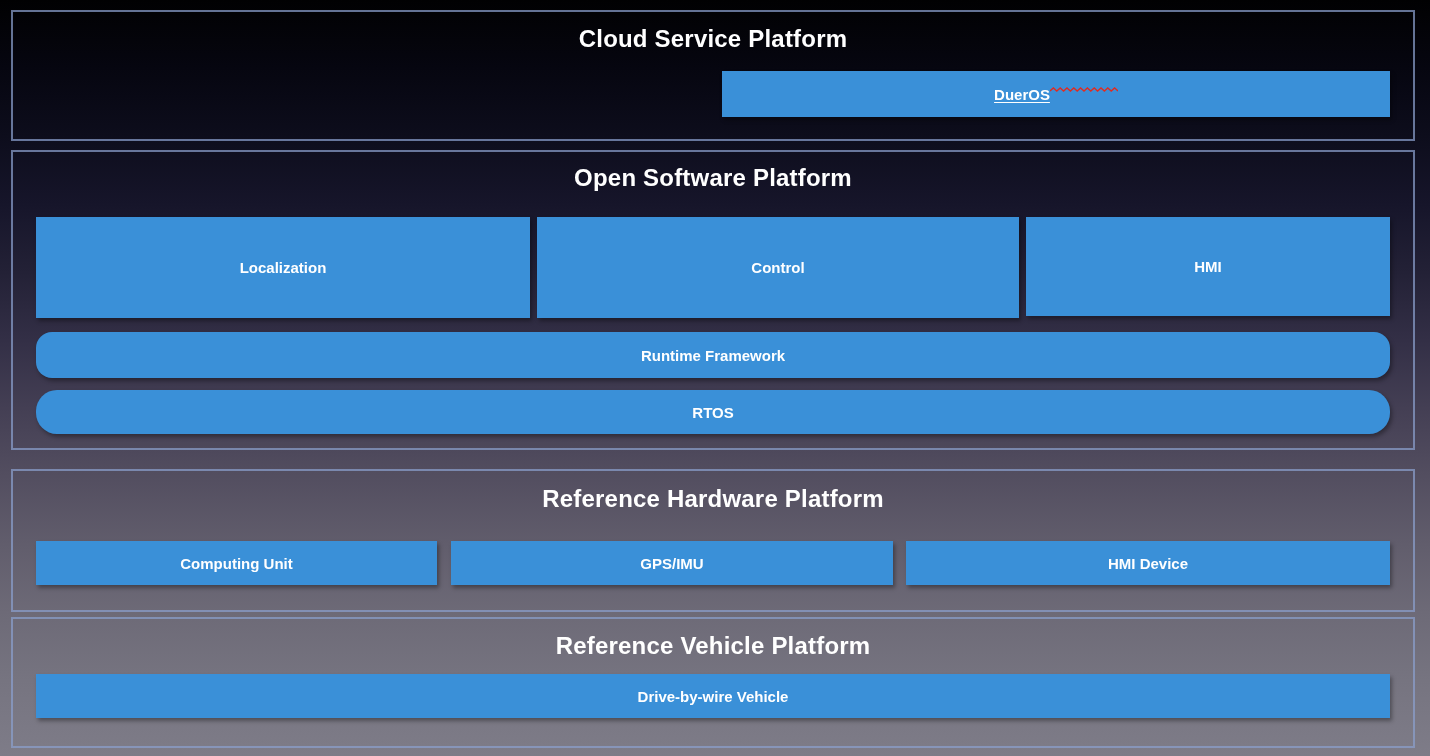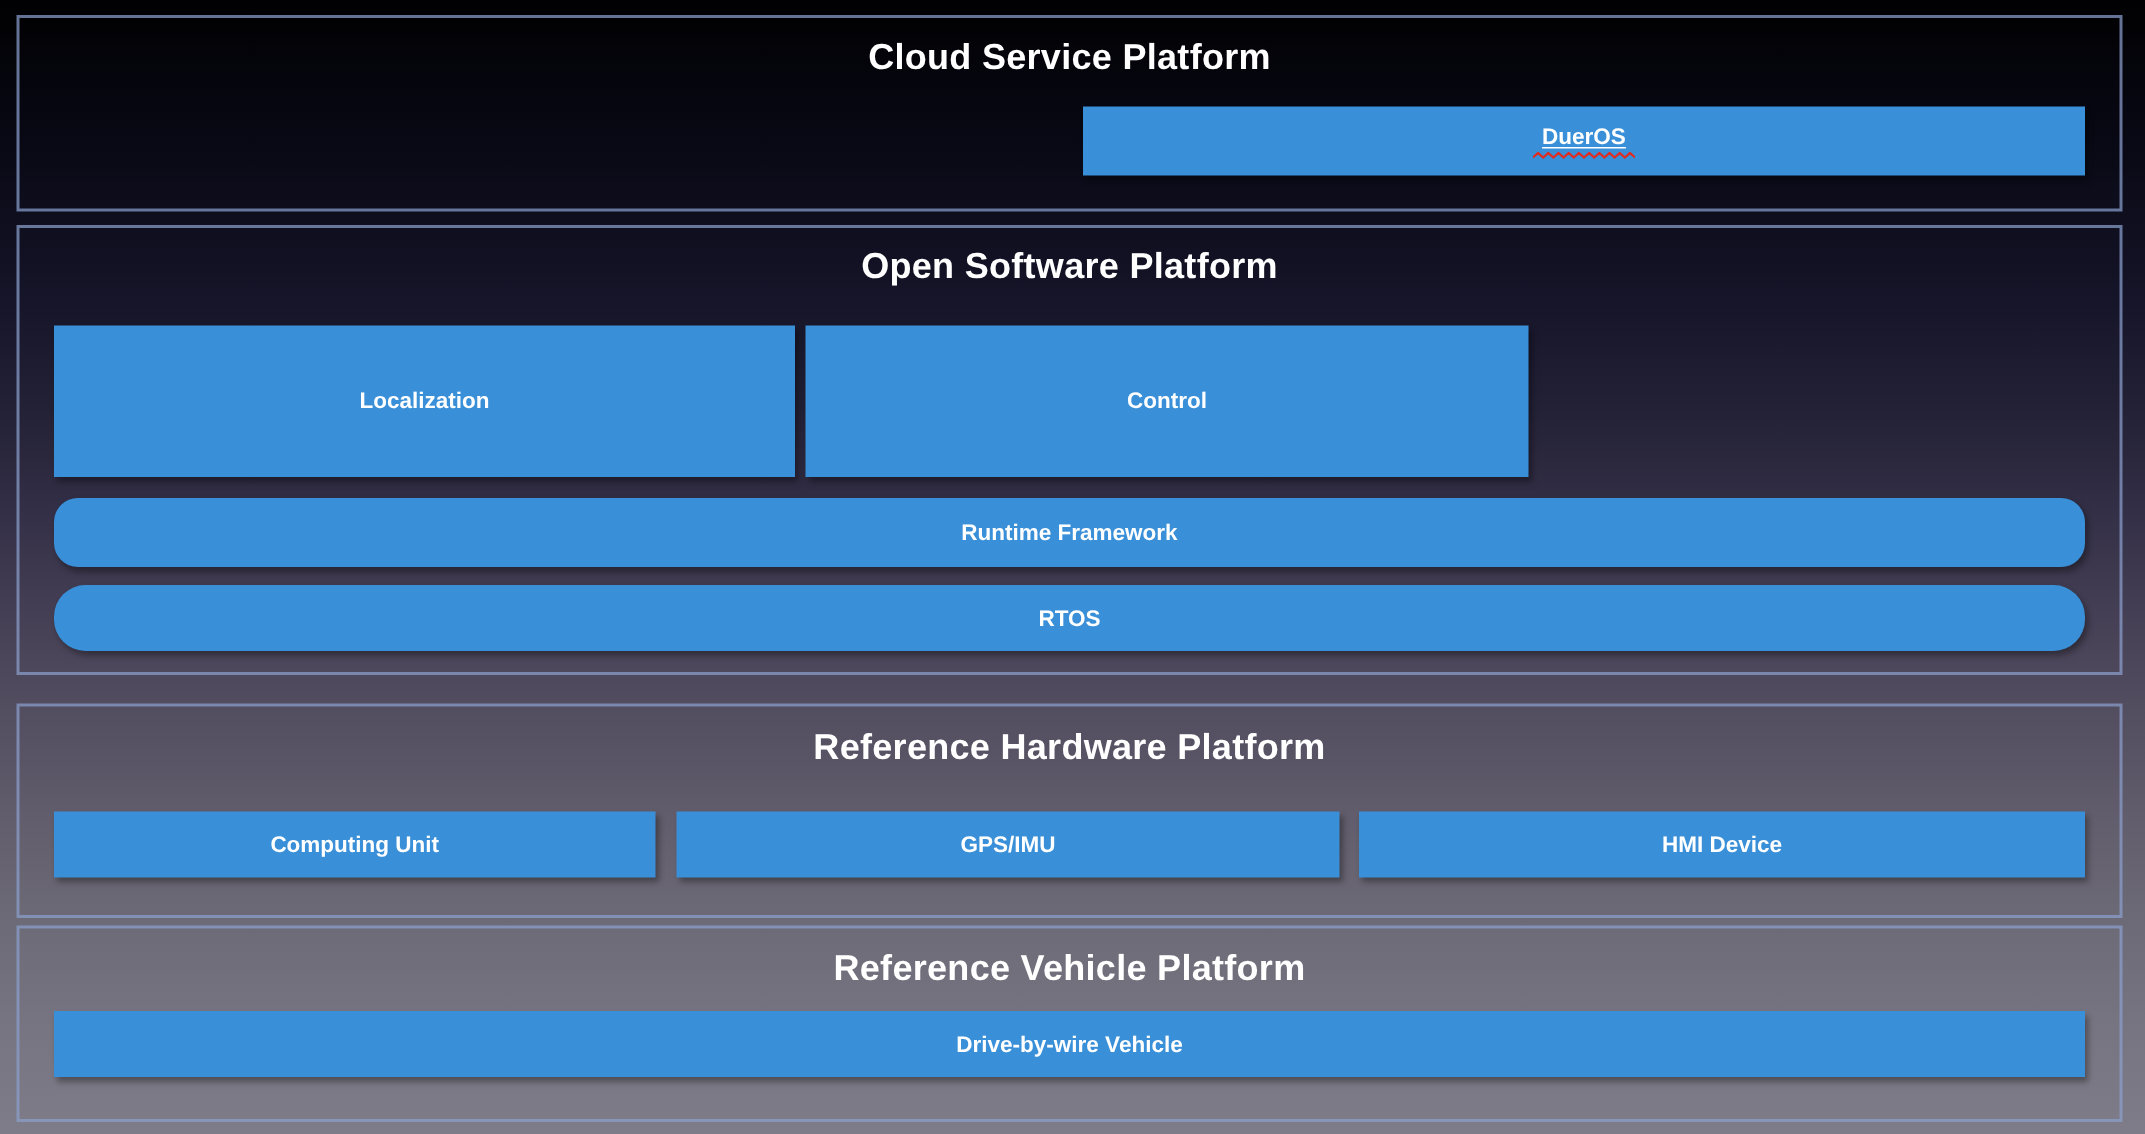--- a/index.html
+++ b/index.html
@@ -54,22 +54,21 @@
     font-weight: bold;
     display: flex;
     align-items: center;
     justify-content: center;
     text-align: center;
     box-sizing: border-box;
     box-shadow: 2px 3px 4px rgba(0,0,0,0.35);
   }
   .dueros-stack {
     display: flex;
-    flex-direction: column;
-    align-items: center;
+    align-items: flex-start;
   }
   .underlined {
     text-decoration: underline;
     text-underline-offset: 2px;
   }
   .squiggle {
     display: block;
     margin-top: 1px;
   }
 </style>
@@ -91,20 +90,23 @@
   </div>
 
   <div class="section" style="top:150px;height:300px;">
     <div class="section-title" style="top:12px;">Open Software Platform</div>
     <div class="box" style="left:23px;top:65px;width:494px;height:101px;">
       <span>Localization</span>
     </div>
     <div class="box" style="left:524px;top:65px;width:482px;height:101px;">
       <span>Control</span>
     </div>
+    <div class="box" style="left:1013px;top:65px;width:364px;height:99px;">
+      <span>HMI</span>
+    </div>
     <div class="box" style="left:23px;top:180px;width:1354px;height:46px;border-radius:16px;">
       <span>Runtime Framework</span>
     </div>
     <div class="box" style="left:23px;top:238px;width:1354px;height:44px;border-radius:21px;">
       <span>RTOS</span>
     </div>
   </div>
 
   <div class="section" style="top:469px;height:143px;">
     <div class="section-title" style="top:14px;">Reference Hardware Platform</div>

